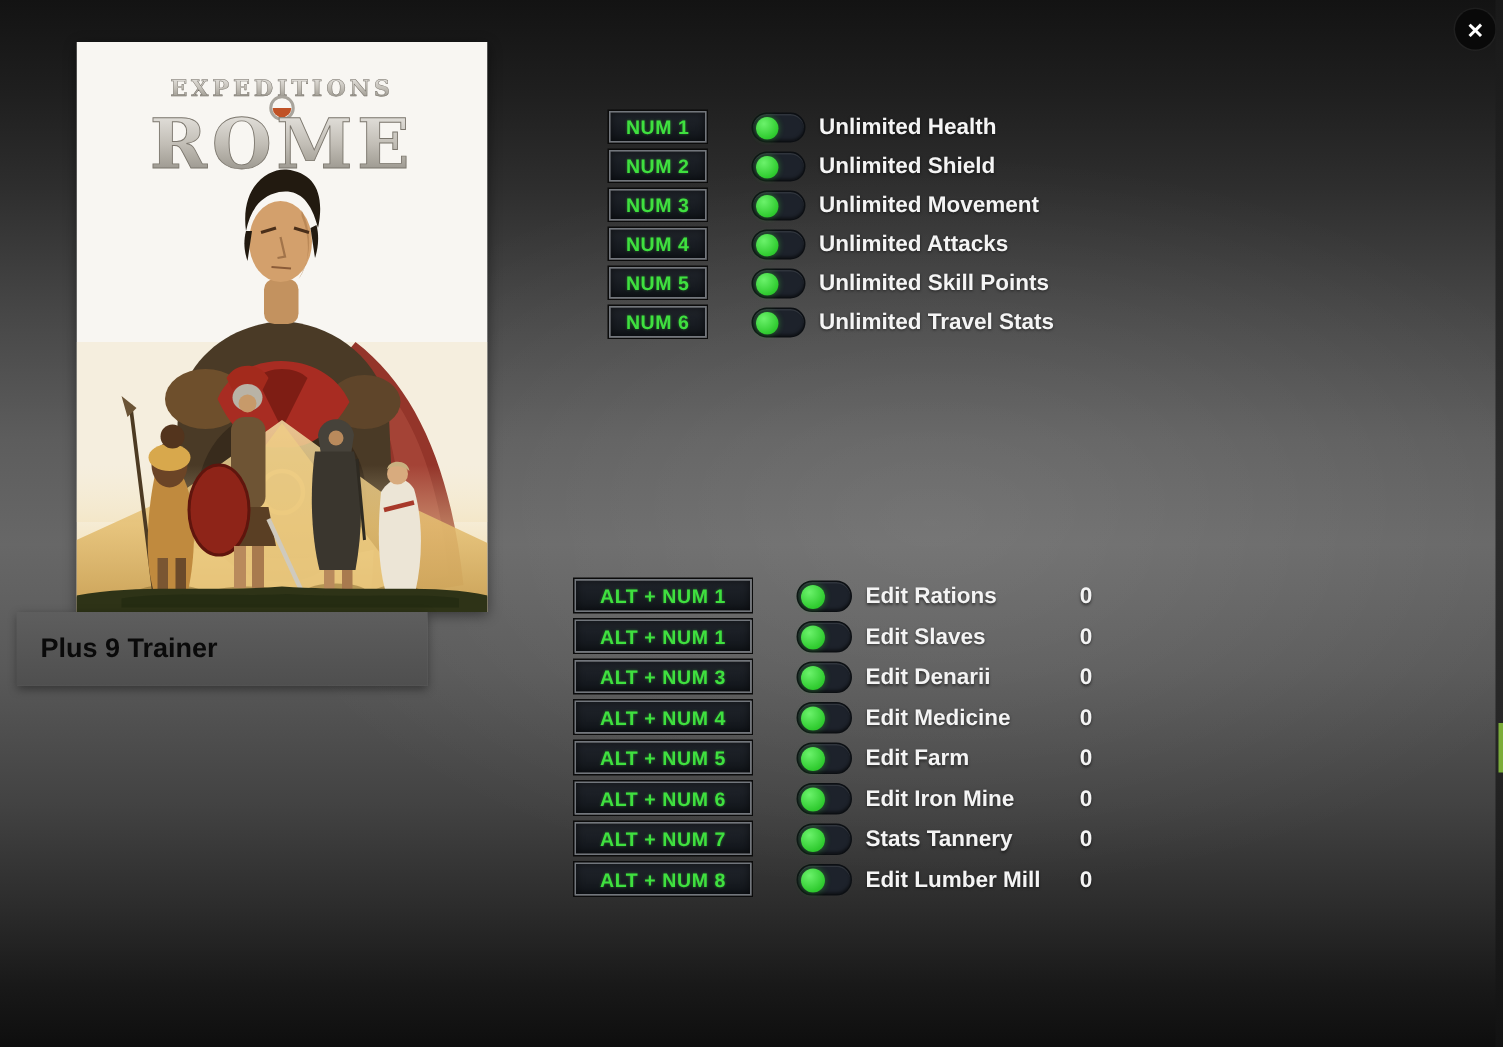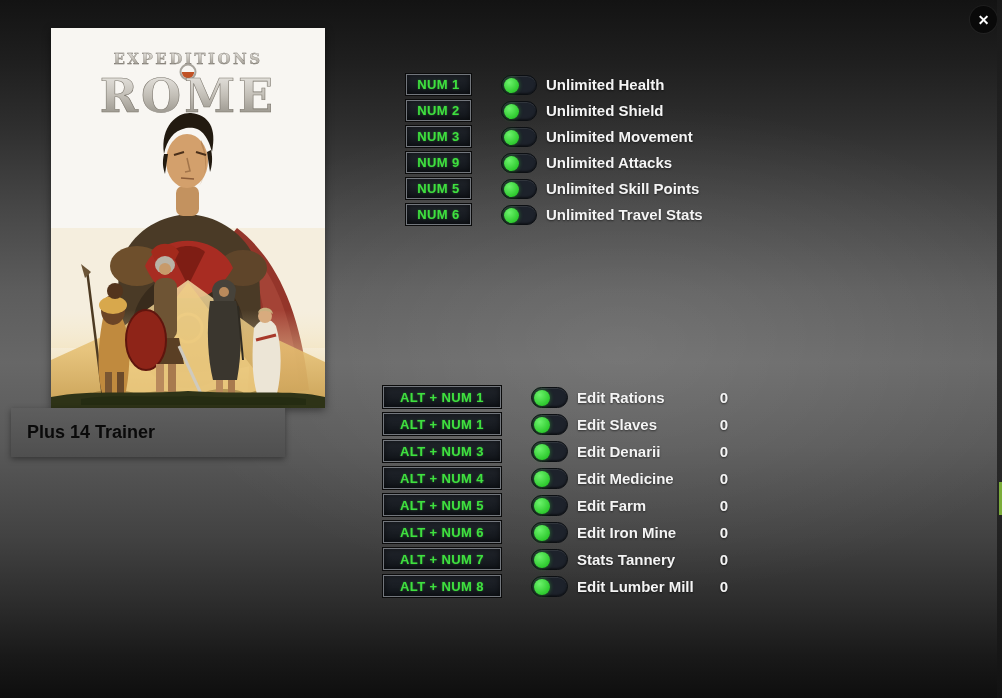--- a/index.html
+++ b/index.html
@@ -183,21 +183,21 @@
 
       <g>
         <text x="137" y="36" text-anchor="middle" font-family="DejaVu Serif, serif" font-size="15" font-weight="bold" letter-spacing="2.5" fill="url(#metal)" stroke="#6f6a62" stroke-width="0.3">EXPEDITIONS</text>
         <circle cx="137" cy="44" r="7.5" fill="#f8f6f2" stroke="#a8a49c" stroke-width="2"></circle>
         <path d="M130.8,44 A6.2,6.2 0 0 0 143.2,44 Z" fill="#c05226"></path>
         <text x="137" y="84" text-anchor="middle" font-family="DejaVu Serif, serif" font-size="46" font-weight="bold" letter-spacing="3" fill="url(#metal)" stroke="#7c776e" stroke-width="0.6">ROME</text>
       </g>
     </svg>
   </div>
 
-  <div class="poster-caption">Plus 14 Trainer</div>
+  <div class="poster-caption">Plus 9 Trainer</div>
 
   <div class="group group-1">
     <div class="trainer-row">
       <div class="hotkey-btn">NUM 1</div>
       <div class="toggle">
           <div class="knob"></div>
         </div>
       <div class="cheat-label">Unlimited Health</div>
     </div>
     <div class="trainer-row">
@@ -208,21 +208,21 @@
       <div class="cheat-label">Unlimited Shield</div>
     </div>
     <div class="trainer-row">
       <div class="hotkey-btn">NUM 3</div>
       <div class="toggle">
           <div class="knob"></div>
         </div>
       <div class="cheat-label">Unlimited Movement</div>
     </div>
     <div class="trainer-row">
-      <div class="hotkey-btn">NUM 9</div>
+      <div class="hotkey-btn">NUM 4</div>
       <div class="toggle">
           <div class="knob"></div>
         </div>
       <div class="cheat-label">Unlimited Attacks</div>
     </div>
     <div class="trainer-row">
       <div class="hotkey-btn">NUM 5</div>
       <div class="toggle">
           <div class="knob"></div>
         </div>

